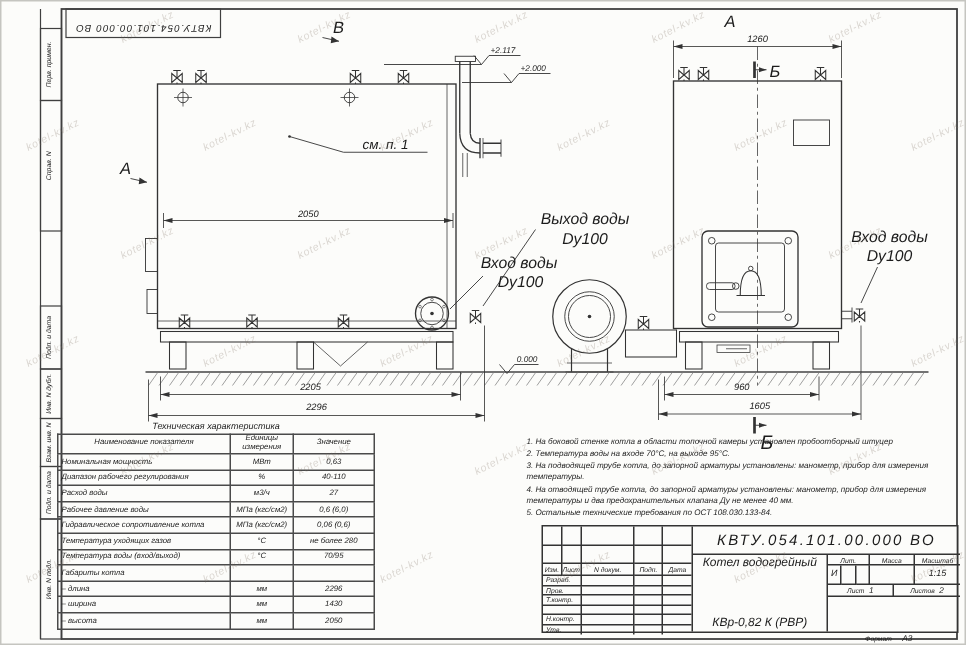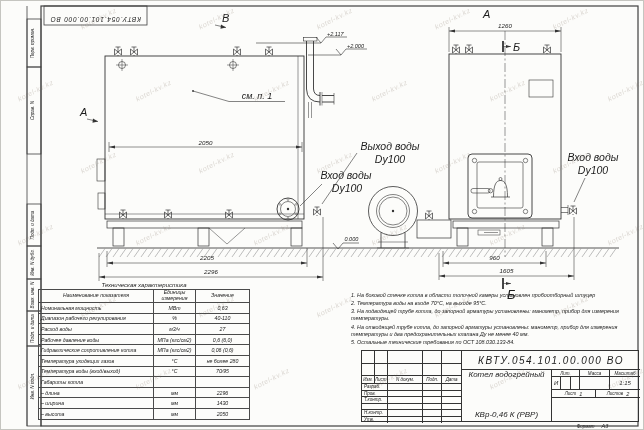--- a/index.html
+++ b/index.html
@@ -547,21 +547,21 @@
       <div class="cell" style="width:36px;border-bottom:none"></div>
           <div class="cell" style="width:19px;border-bottom:none"></div>
       <div class="cell" style="width:19px;border-right:none;border-bottom:none"></div>
     </div>
   </div>
   <div class="tb-right">
     <div class="tb-doc">КВТУ.054.101.00.000 ВО</div>
     <div class="tb-body">
       <div class="tb-title">
         <div>Котел водогрейный</div>
-        <div>КВр-0,46 К (РВР)</div>
+        <div>КВр-0,82 К (РВР)</div>
       </div>
       <div class="tb-meta">
         <div class="meta-row" style="height:7px">
           <div class="cell" style="width:28px">Лит.</div>
           <div class="cell" style="width:30px">Масса</div>
           <div class="cell" style="width:30px;border-right:none">Масштаб</div>
         </div>
         <div class="meta-row" style="height:13px">
           <div class="cell" style="width:9.3px;font-size:6px">И</div>
           <div class="cell" style="width:9.3px"></div>

